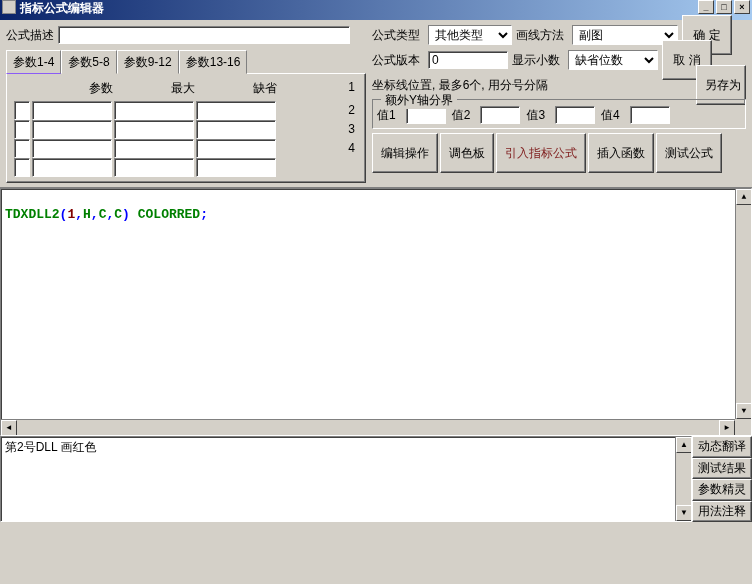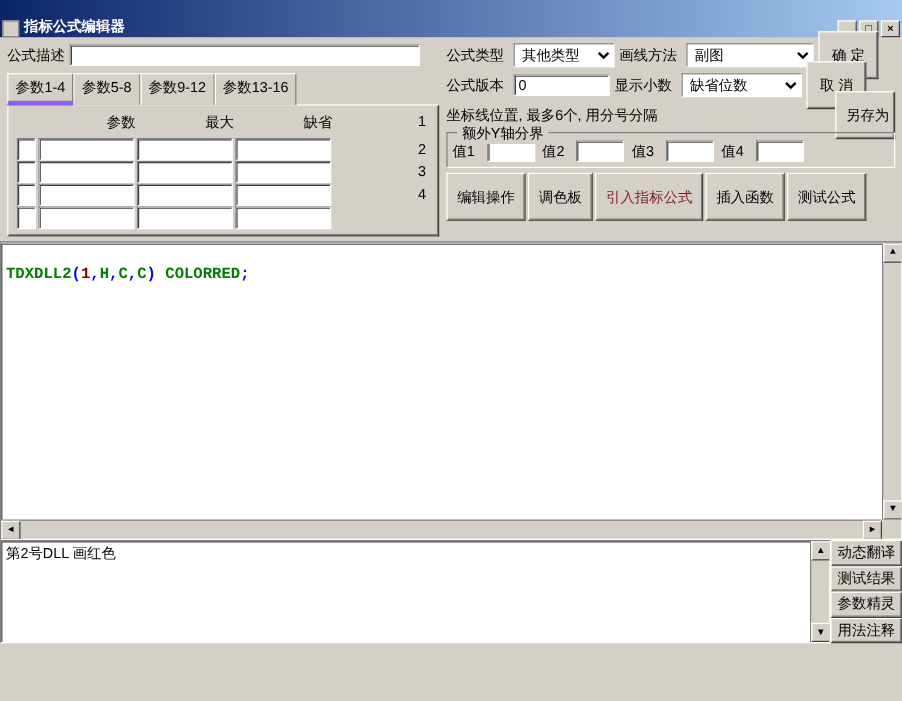--- a/index.html
+++ b/index.html
@@ -8,23 +8,23 @@
     font-family: "SimSun", "宋体", sans-serif;
     font-size: 12px;
     background: #d4d0c8;
     width: 752px;
     height: 584px;
     overflow: hidden;
   }
   .titlebar {
     background: linear-gradient(to right, #0a246a, #a6caf0);
     color: white;
-    height: 31px;
+    height: 20px;
     display: flex;
-    align-items: flex-end;
+    align-items: flex-start;
     padding: 0 2px;
     font-weight: bold;
   }
   .titlebar .icon {
     width: 14px; height: 14px;
     background: #d4d0c8;
     margin-right: 4px;
     border: 1px solid #888;
   }
   .titlebar .spacer { flex: 1; }
@@ -100,21 +100,21 @@
     background: #d4d0c8;
     border: 1px solid;
     border-color: #fff #808080 transparent #fff;
     padding: 3px 6px 2px;
     font-size: 12px;
     cursor: pointer;
     position: relative;
     top: 1px;
   }
   .tab.active {
-    border-bottom: 4px solid #8b5cf6;
+    border-bottom: 1px solid #8b5cf6;
     z-index: 2;
   }
   .tab-panel {
     border: 1px solid;
     border-color: #fff #404040 #404040 #fff;
     box-shadow: inset -1px -1px 0 #808080;
     padding: 4px 6px 6px;
     height: 110px;
   }
   .param-table {
@@ -288,21 +288,21 @@
         <span class="lbl">画线方法</span>
         <select class="select" style="width:106px">
           <option>副图</option>
         </select>
         <button class="btn" style="width:50px">确  定</button>
       </div>
       <div class="row">
         <span class="lbl">公式版本</span>
         <input class="input" style="width: 80px;" value="0">
         <span class="lbl">显示小数</span>
-        <select class="select" style="width:100px">
+        <select class="select" style="width:90px">
           <option>缺省位数</option>
         </select>
         <button class="btn" style="width:50px">取  消</button>
       </div>
       <div class="row">
         <div style="flex:1">
           <span class="lbl">坐标线位置, 最多6个, 用分号分隔</span>
         </div>
         <button class="btn" style="width:50px">另存为</button>
       </div>

